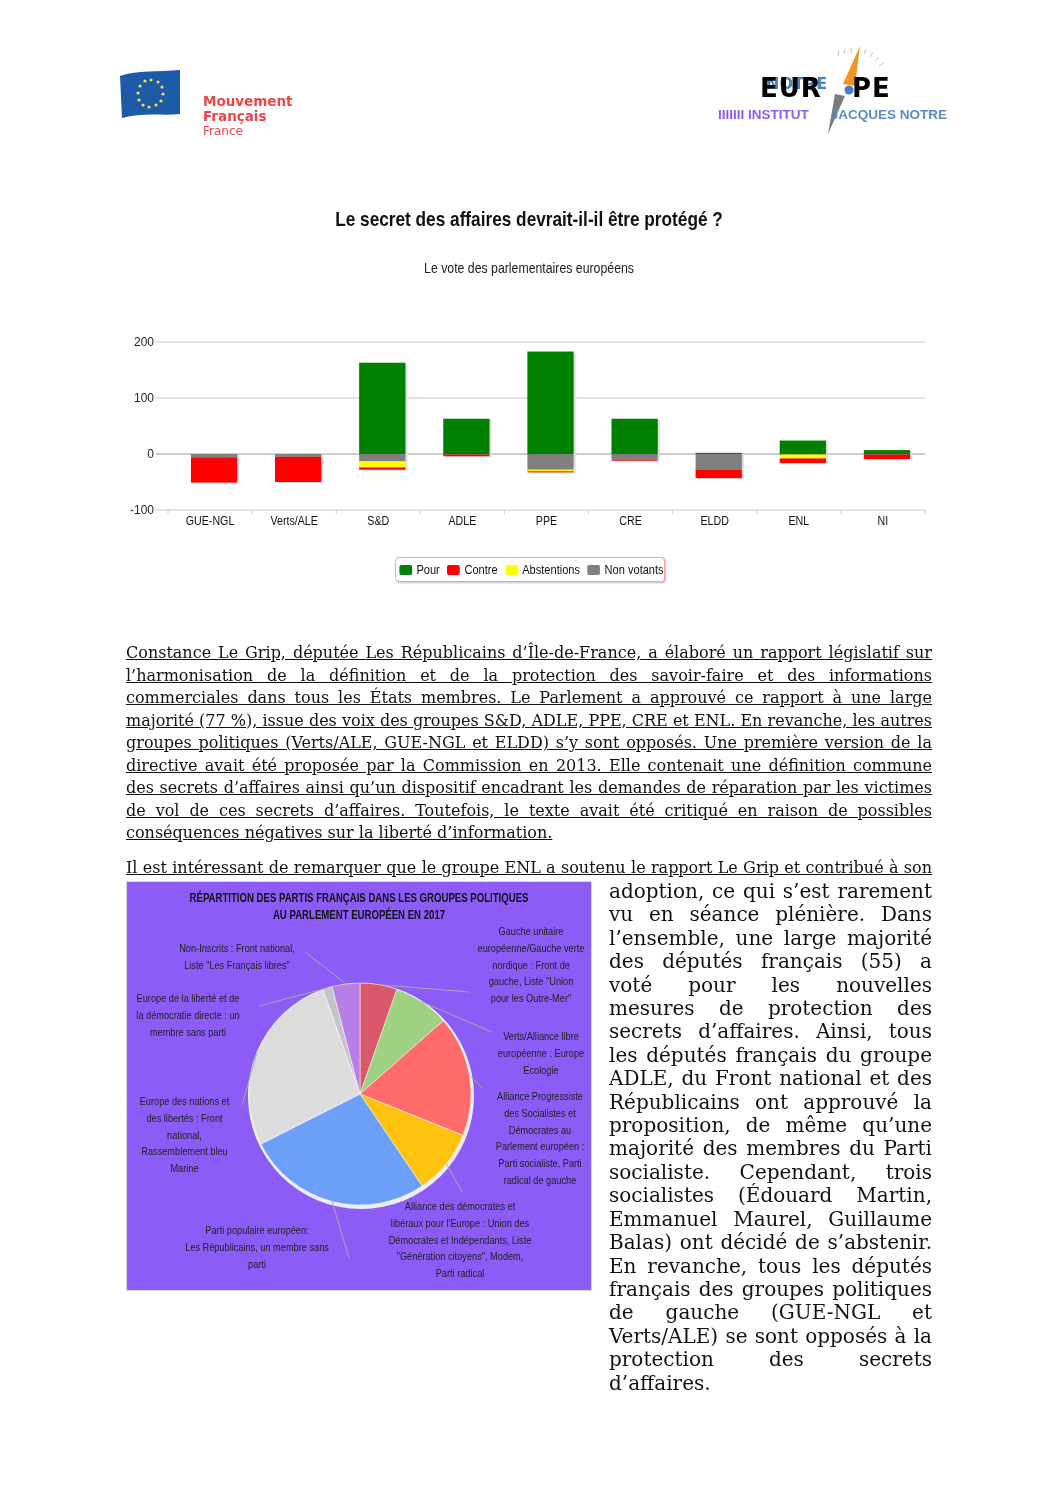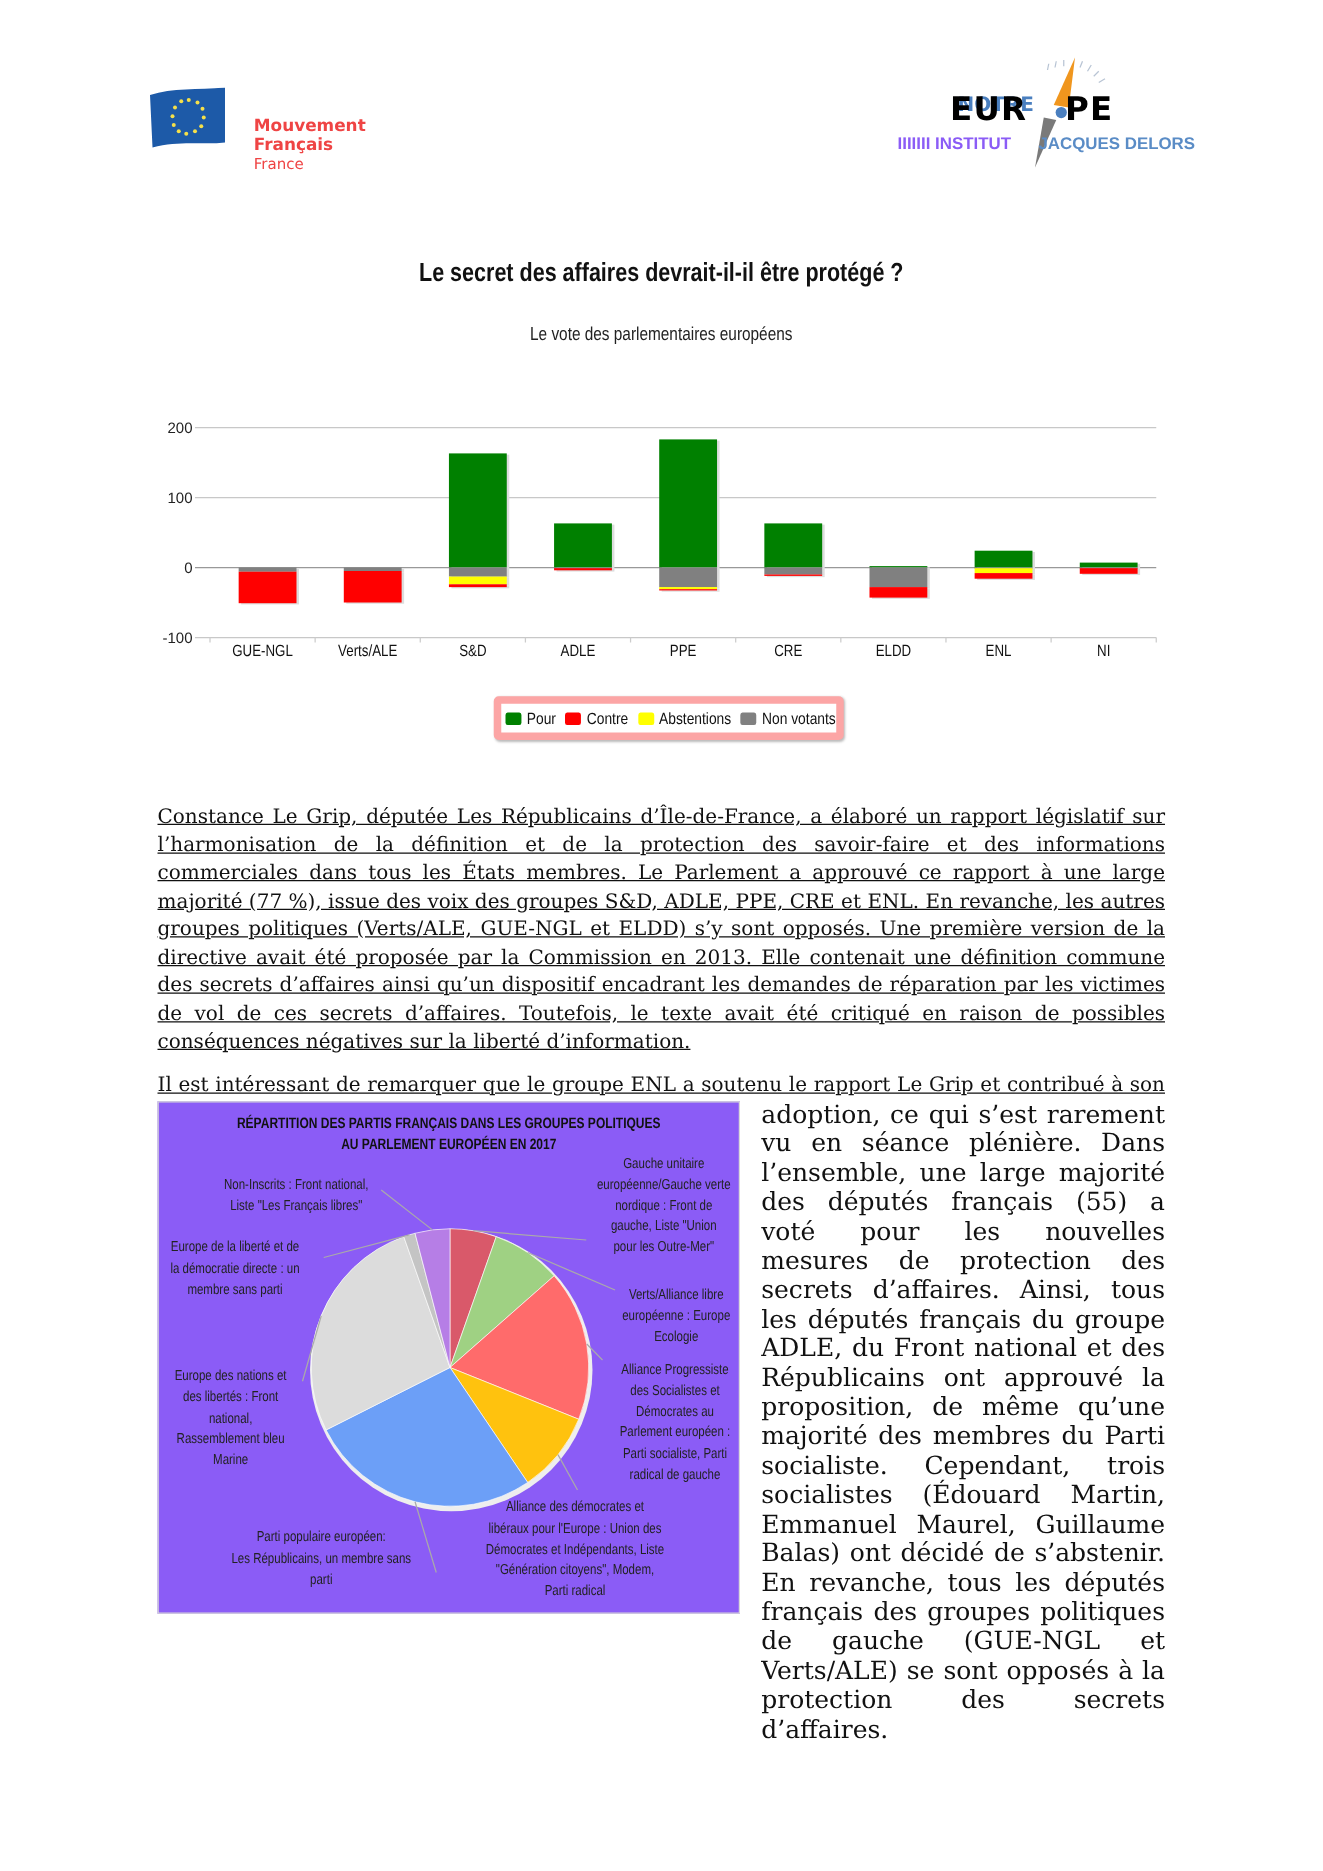--- a/index.html
+++ b/index.html
@@ -16,21 +16,21 @@
   .ne-logo { left:718px; top:40px; width:225px; height:100px; }
   .ne-notre { position:absolute; left:48px; top:18px; font-family:"DejaVu Sans", sans-serif; font-weight:bold; color:#4a7fbf; font-size:16px; letter-spacing:0px;margin-top:16px; }
   .ne-europe { position:absolute; left:42px; top:33px; font-family:"DejaVu Sans", sans-serif; font-weight:bold; color:#000000; font-size:26px; letter-spacing:1px; }
   .ne-institut { position:absolute; left:0; top:67px; font-family:"Liberation Sans", sans-serif; font-weight:bold; color:#5a8cc6; font-size:13.5px; white-space:nowrap; }
   .ne-needle { position:absolute; left:0; top:0; }
 
   .title { left:0; width:1058px; top:207px; text-align:center; font-family:"Liberation Sans", sans-serif; font-weight:bold; font-size:21px; transform:scaleX(0.82); }
   .subtitle { left:0; width:1058px; top:259px; text-align:center; font-family:"Liberation Sans", sans-serif; font-size:15px; transform:scaleX(0.82); color:#222; }
 
   .bar-chart { left:130px; top:330px; width:800px; height:200px; }
-  .legend { left:395px; top:557px; width:268px; height:23px; border:6px solid #fca5a5; border-radius:4px; box-shadow:1px 1px 2px #bbb; background:#fff; font-family:"Liberation Sans", sans-serif; font-size:13px; }
+  .legend { left:395px; top:557px; width:268px; height:23px; border:1px solid #fca5a5; border-radius:4px; box-shadow:1px 1px 2px #bbb; background:#fff; font-family:"Liberation Sans", sans-serif; font-size:13px; }
   .legend-inner { display:flex; align-items:center; height:23px; padding-left:4px; transform:scaleX(0.85); transform-origin:left center; white-space:nowrap; }
   .legend-item { display:flex; align-items:center; margin-right:9px; }
   .legend-swatch { width:15px; height:10px; border-radius:2px; margin-right:5px; }
 
   .para { left:126px; width:806px; font-size:16px; line-height:22.5px; text-align:justify;text-decoration:underline; }
   .p1 { top:642px; }
   .p2-first { top:857px; }
   .p2-right { left:609px; width:323px; top:880px; font-size:20px; line-height:23.4px; text-align:justify; }
 
   .pie-box { left:126px; top:881px; width:464px; height:408px; border:1px solid #d8d8d8; background:#8b5cf6; }
@@ -75,21 +75,21 @@
         <line x1="152" y1="17" x2="155" y2="12"></line>
         <line x1="157" y1="21" x2="161" y2="17"></line>
       <line x1="161" y1="26" x2="166" y2="23"></line>
     </g>
     <polygon points="142,6 125,44 137,46" fill="#f0961e"></polygon>
     <polygon points="110,94 127,56 117,54" fill="#7a7a7a"></polygon>
     <circle cx="131" cy="50" r="4.5" fill="#4a7fbf"></circle>
   </svg>
   <div class="ne-notre">NOTRE</div>
   <div class="ne-europe"><span>EUR</span><span style="display:inline-block;width:30px"></span><span>PE</span></div>
-  <div class="ne-institut"><span style="color:#8b5cf6">IIIIIII INSTITUT</span><span style="display:inline-block;width:22px"></span><span>JACQUES DELORS</span></div>
+  <div class="ne-institut"><span style="color:#8b5cf6">IIIIIII INSTITUT</span><span style="display:inline-block;width:22px"></span><span>JACQUES NOTRE</span></div>
 </div>
 
 <div class="abs title">Le secret des affaires devrait-il-il être protégé ?</div>
 <div class="abs subtitle">Le vote des parlementaires européens</div>
 
 <svg class="abs bar-chart" id="barChart" width="800" height="200" viewBox="0 0 800 200">
     <line x1="26" x2="795" y1="12" y2="12" stroke="#c8c8c8" stroke-width="1"></line>
     <text x="24" y="16" text-anchor="end" font-size="12" font-family="Liberation Sans, sans-serif" fill="#222" transform="">200</text>
     <line x1="26" x2="795" y1="68" y2="68" stroke="#c8c8c8" stroke-width="1"></line>
     <text x="24" y="72" text-anchor="end" font-size="12" font-family="Liberation Sans, sans-serif" fill="#222" transform="">100</text>

